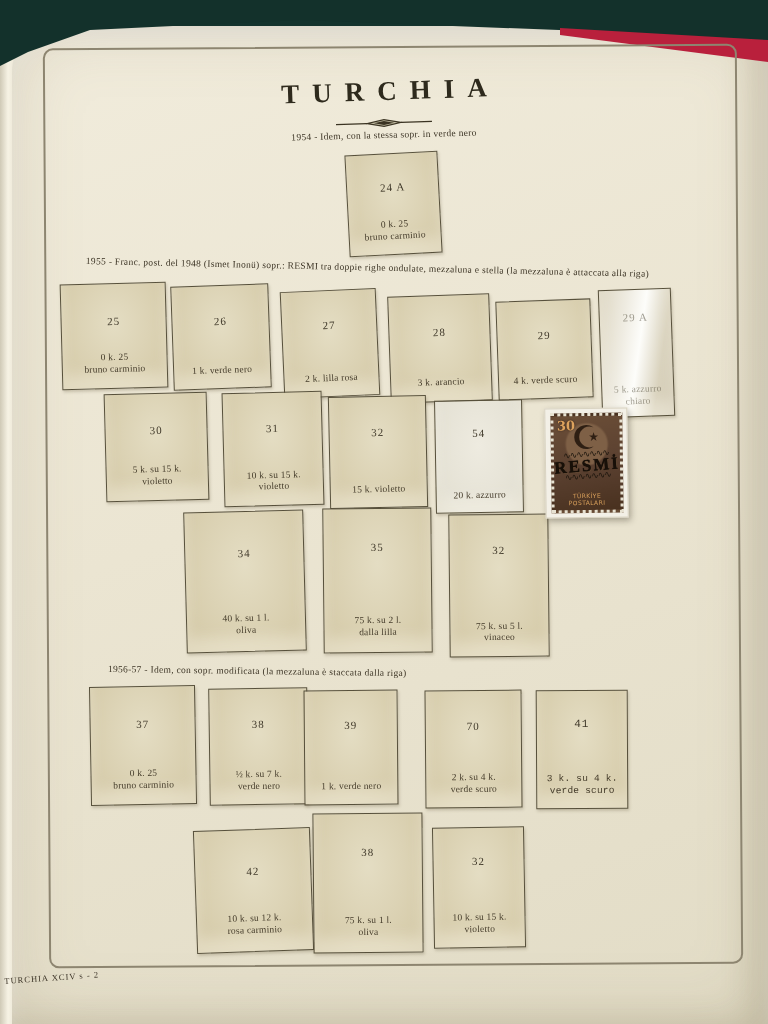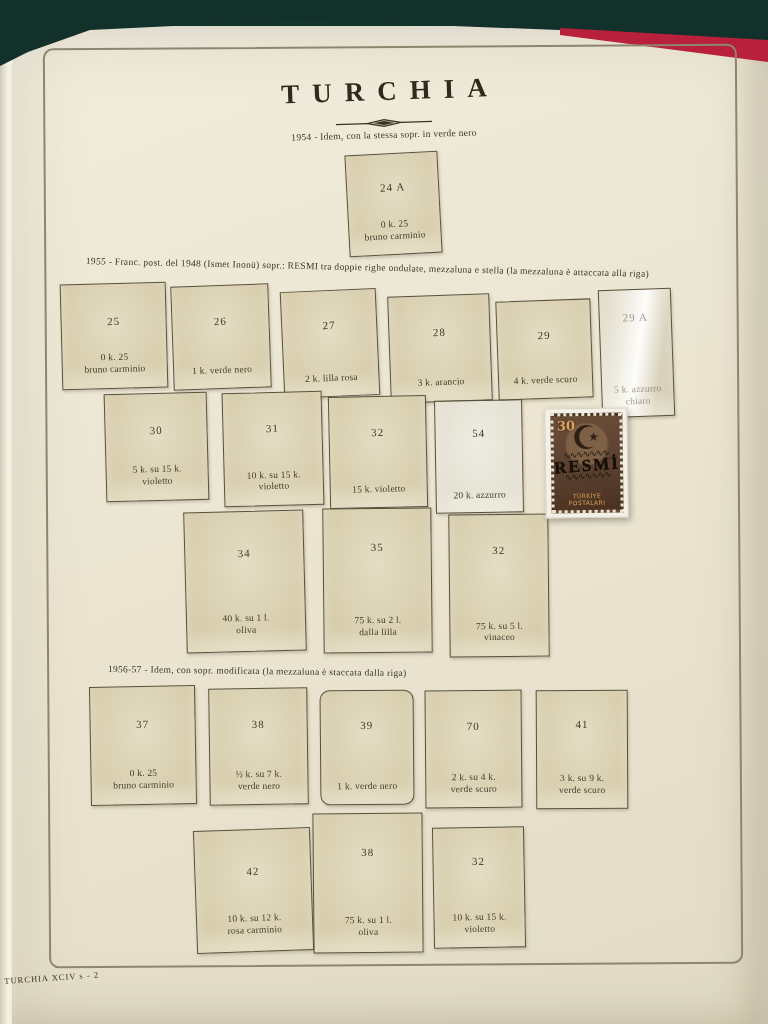--- a/index.html
+++ b/index.html
@@ -59,23 +59,23 @@
   .b-29A{left:600px;top:289px;width:71px;height:126px;transform:rotate(-2deg);}
   .b-30{left:105px;top:393px;width:101px;height:106px;transform:rotate(-1.5deg);}
   .b-31{left:223px;top:392px;width:98px;height:112px;transform:rotate(-1.5deg);}
   .b-32{left:329px;top:396px;width:96px;height:110px;transform:rotate(-1.2deg);}
   .b-33{left:435px;top:400px;width:86px;height:111px;transform:rotate(-1deg);}
   .b-34{left:185px;top:511px;width:118px;height:139px;transform:rotate(-1.5deg);}
   .b-35{left:323px;top:508px;width:107px;height:143px;transform:rotate(-0.6deg);}
   .b-36{left:449px;top:514px;width:98px;height:141px;transform:rotate(-0.6deg);}
   .b-37{left:90px;top:686px;width:104px;height:117px;transform:rotate(-1deg);}
   .b-38{left:209px;top:688px;width:97px;height:115px;transform:rotate(-0.8deg);}
-  .b-39{left:320px;top:690px;width:92px;height:113px;transform:rotate(-0.5deg);border-radius:10px;}
+  .b-39{left:304px;top:690px;width:92px;height:113px;transform:rotate(-0.5deg);}
   .b-40{left:425px;top:690px;width:95px;height:116px;transform:rotate(-0.5deg);}
-  .b-41{left:536px;top:690px;width:90px;height:117px;transform:rotate(-0.3deg);}
+  .b-41{left:536px;top:690px;width:90px;height:117px;transform:rotate(-0.3deg);font-family:Liberation Mono, monospace;}
   .b-42{left:195px;top:829px;width:115px;height:121px;transform:rotate(-2deg);}
   .b-44{left:313px;top:813px;width:108px;height:138px;transform:rotate(-0.5deg);}
   .b-43{left:433px;top:827px;width:90px;height:119px;transform:rotate(-1deg);}
 
   
   .stamp-outer{position:absolute;left:545px;top:408px;width:81px;height:108px;
     background:#f3f0e7;border:1px solid #d9d3c1;box-shadow:2px 3px 6px rgba(40,35,20,.35);
     transform:rotate(-0.8deg);display:flex;align-items:center;justify-content:center;}
   .stamp-body{position:relative;width:72px;height:100px;overflow:hidden;
     background:radial-gradient(circle at 50% 30%, #7e6046 0 20px, rgba(0,0,0,0) 22px),
@@ -241,21 +241,21 @@
         <div class="box b-40">
           <div class="box-num">70</div>
           <div class="box-desc">
             <div>2 k. su 4 k.</div>
             <div>verde scuro</div>
           </div>
         </div>
         <div class="box b-41">
           <div class="box-num">41</div>
           <div class="box-desc">
-            <div>3 k. su 9 k.</div>
+            <div>3 k. su 4 k.</div>
             <div>verde scuro</div>
           </div>
         </div>
         <div class="box b-42">
           <div class="box-num">42</div>
           <div class="box-desc">
             <div>10 k. su 12 k.</div>
             <div>rosa carminio</div>
           </div>
         </div>

